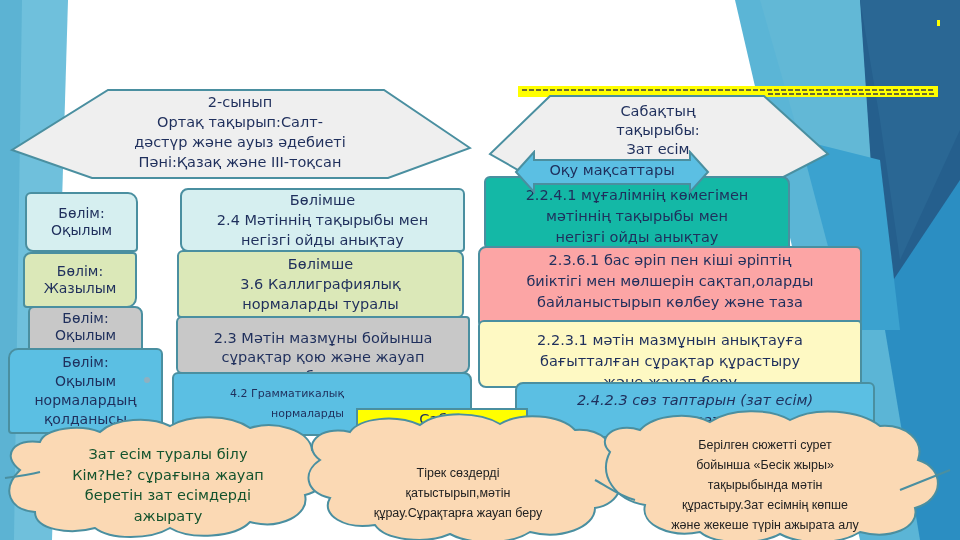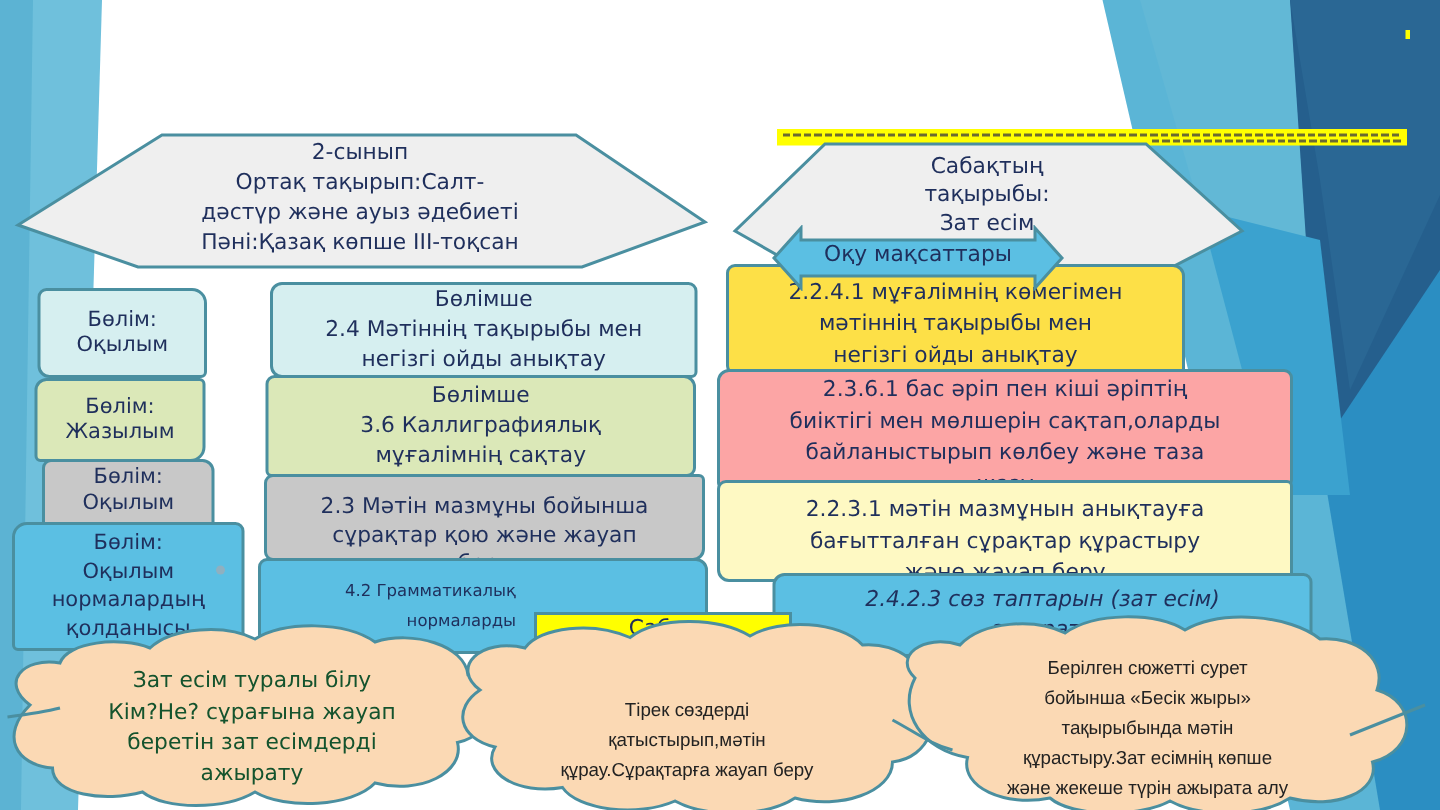--- a/index.html
+++ b/index.html
@@ -38,21 +38,21 @@
 </div>
 
 <div class="abs" style="left:8px; top:88px; width:464px; height:92px;">
   <svg width="464" height="92" viewBox="0 0 464 92" style="position:absolute;left:0;top:0;">
     <polygon points="100,2 376,2 462,60 380,90 84,90 4,62" fill="#efefef" stroke="#4a8fa0" stroke-width="2"></polygon>
   </svg>
   <div class="txt abs" style="left:0; top:4px; width:464px; font-size:14.5px; line-height:20px;">
     <div>2-сынып</div>
     <div>Ортақ тақырып:Салт-</div>
     <div>дәстүр және ауыз әдебиеті</div>
-    <div>Пәні:Қазақ көпше ІІІ-тоқсан</div>
+    <div>Пәні:Қазақ және ІІІ-тоқсан</div>
   </div>
 </div>
 
 <div class="abs" style="left:486px; top:94px; width:344px; height:92px;">
   <svg width="344" height="92" viewBox="0 0 344 92" style="position:absolute;left:0;top:0;">
     <polygon points="64,2 278,2 342,60 280,92 60,92 4,60" fill="#efefef" stroke="#4a8fa0" stroke-width="2"></polygon>
   </svg>
   <div class="txt abs" style="left:0; top:8px; width:344px; font-size:14.5px; line-height:19px;">
     <div>Сабақтың</div>
     <div>тақырыбы:</div>
@@ -92,38 +92,38 @@
   <div class="txt" style="font-size:14.5px; line-height:20px;">
     <div>Бөлімше</div>
     <div>2.4 Мәтіннің тақырыбы мен</div>
     <div>негізгі ойды анықтау</div>
   </div>
 </div>
 <div class="abs banner" style="left:177px; top:250px; width:287px; height:68px; background:#dbe8b8; border-radius:6px 8px 6px 4px;">
   <div class="txt" style="font-size:14.5px; line-height:20px;">
     <div>Бөлімше</div>
     <div>3.6 Каллиграфиялық</div>
-    <div>мұғалімнің сақтау</div>
+    <div>нормаларды туралы</div>
   </div>
 </div>
 <div class="abs banner" style="left:176px; top:316px; width:294px; height:58px; background:#c8c8c8; border-radius:6px 4px 8px 6px;">
   <div class="txt" style="font-size:14.5px; line-height:19px;margin-top:24px;">
     <div>2.3 Мәтін мазмұны бойынша</div>
     <div>сұрақтар қою және жауап</div>
     <div>беру</div>
   </div>
 </div>
 <div class="abs banner" style="left:172px; top:372px; width:300px; height:64px; background:#5bbfe3; border-radius:6px 8px 4px 6px; justify-content:flex-start; padding-left:56px;">
   <div class="txt" style="font-size:11px; line-height:20px; text-align:right;">
     <div>4.2 Грамматикалық</div>
     <div>нормаларды</div>
   </div>
 </div>
 
-<div class="abs banner" style="left:484px; top:176px; width:306px; height:74px; background:#fde047; border-radius:6px 8px 4px 6px; padding-top:6px;">
+<div class="abs banner" style="left:484px; top:176px; width:306px; height:74px; background:#14b8a6; border-radius:6px 8px 4px 6px; padding-top:6px;">
   <div class="txt" style="font-size:14.5px; line-height:21px;">
     <div>2.2.4.1 мұғалімнің көмегімен</div>
     <div>мәтіннің тақырыбы мен</div>
     <div>негізгі ойды анықтау</div>
   </div>
 </div>
 
 <div class="abs" style="left:514px; top:150px; width:196px; height:44px;">
   <svg width="196" height="44" viewBox="0 0 196 44" style="position:absolute;left:0;top:0;">
     <polygon points="2,22 20,2 20,10 176,10 176,2 194,22 176,42 176,34 20,34 20,42" fill="#5bbfe3" stroke="#4a8fa0" stroke-width="2"></polygon>

